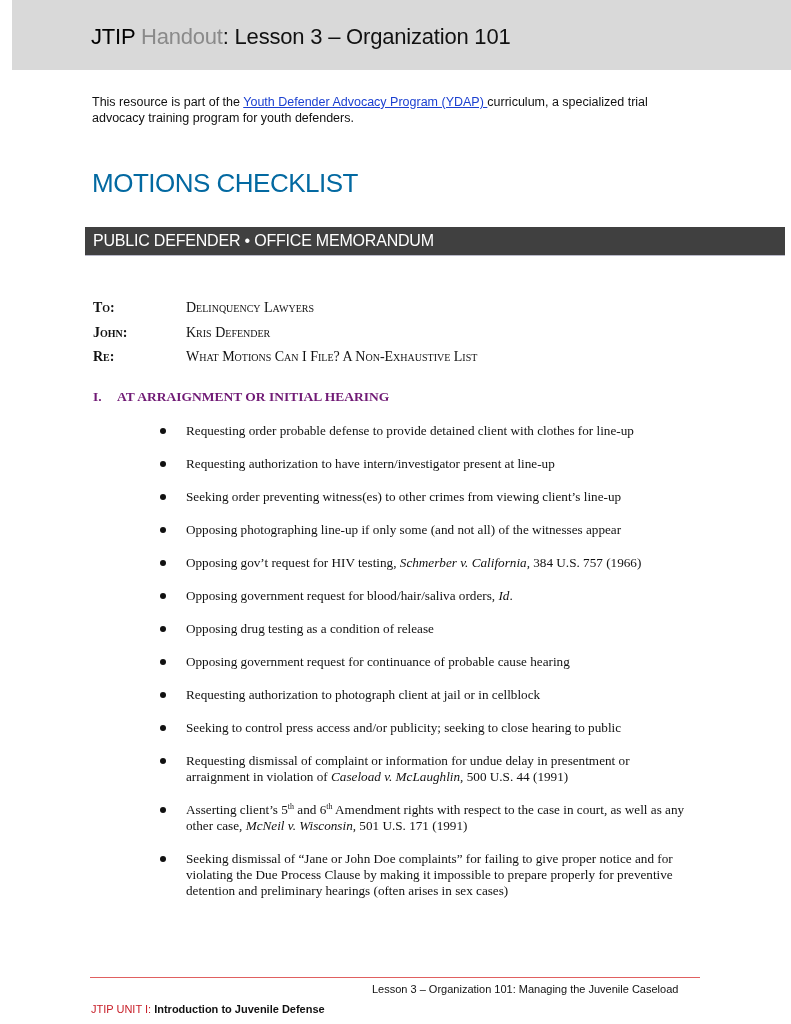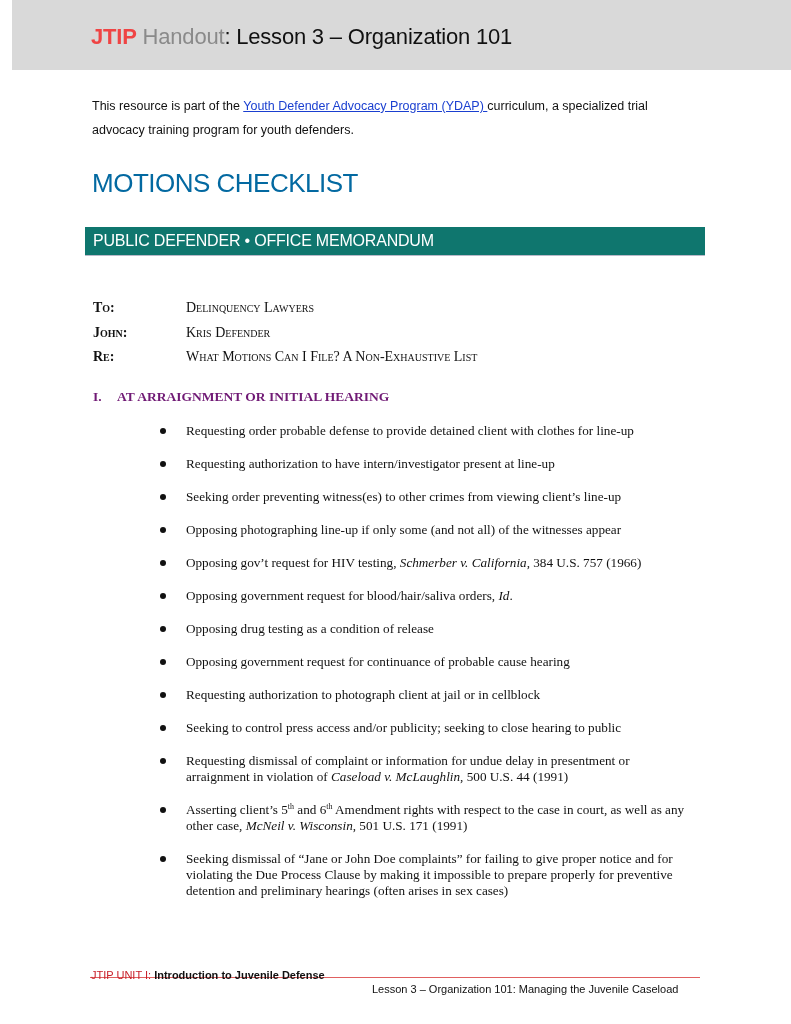--- a/index.html
+++ b/index.html
@@ -7,39 +7,39 @@
 
     .header-band {
       position: absolute; left: 12px; top: 0; width: 779px; height: 70px;
       background: #d9d9d9;
     }
     .header-title {
       position: absolute; left: 91px; top: 24px;
       font-family: "Liberation Sans", sans-serif; font-size: 22px; color: #111;
       letter-spacing: -0.2px; white-space: nowrap;
     }
-    .header-title .jtip { color: #ef4444; font-weight: bold; }
+    .header-title .jtip { color: #000000; font-weight: normal; }
     .header-title .handout { color: #8a8a8a; }
 
     .intro {
       position: absolute; left: 92px; top: 94px; width: 610px;
-      font-family: "Liberation Sans", sans-serif; font-size: 12.5px; line-height: 24px;
+      font-family: "Liberation Sans", sans-serif; font-size: 12.5px; line-height: 16px;
       color: #111;
     }
     .intro a { color: #1a3fd0; text-decoration: underline; }
 
     .doc-title {
       position: absolute; left: 92px; top: 168px;
       font-family: "Liberation Sans", sans-serif; font-size: 26px; color: #0369a1;
       letter-spacing: -0.5px; white-space: nowrap;
     }
 
     .memo-bar {
-      position: absolute; left: 85px; top: 227px; width: 620px; height: 28px;
-      background: #0f766e; border-bottom: 1px solid #b9b9c9;
+      position: absolute; left: 85px; top: 227px; width: 700px; height: 28px;
+      background: #404040; border-bottom: 1px solid #b9b9c9;
     }
     .memo-bar-text {
       position: absolute; left: 8px; top: 5px;
       font-family: "Liberation Sans", sans-serif; font-size: 16px; color: #ffffff;
       white-space: nowrap; letter-spacing: -0.2px;
     }
 
     .memo-row {
       position: absolute; left: 93px;
       font-family: "Liberation Serif", serif; font-size: 12.5px; color: #111;
@@ -64,21 +64,21 @@
       background: #111;
     }
     .bullet-text { position: absolute; left: 24px; width: 510px; }
     .bullet-text i { font-style: italic; }
     .bullet-text sup { font-size: 8px; vertical-align: super; line-height: 0; }
 
     .footer-rule {
       position: absolute; left: 90px; top: 977px; width: 610px; height: 1px; background: #e06060;
     }
     .footer-left {
-      position: absolute; left: 91px; top: 969px;
+      position: absolute; left: 91px; top: 1003px;
       font-family: "Liberation Sans", sans-serif; font-size: 11px; color: #111; white-space: nowrap;
     }
     .footer-left .unit { color: #c8202a; }
     .footer-left .bold { font-weight: bold; }
     .footer-right {
       position: absolute; left: 372px; top: 983px;
       font-family: "Liberation Sans", sans-serif; font-size: 11px; color: #111; white-space: nowrap; text-align: center;
     }
   </style>
 </head>

